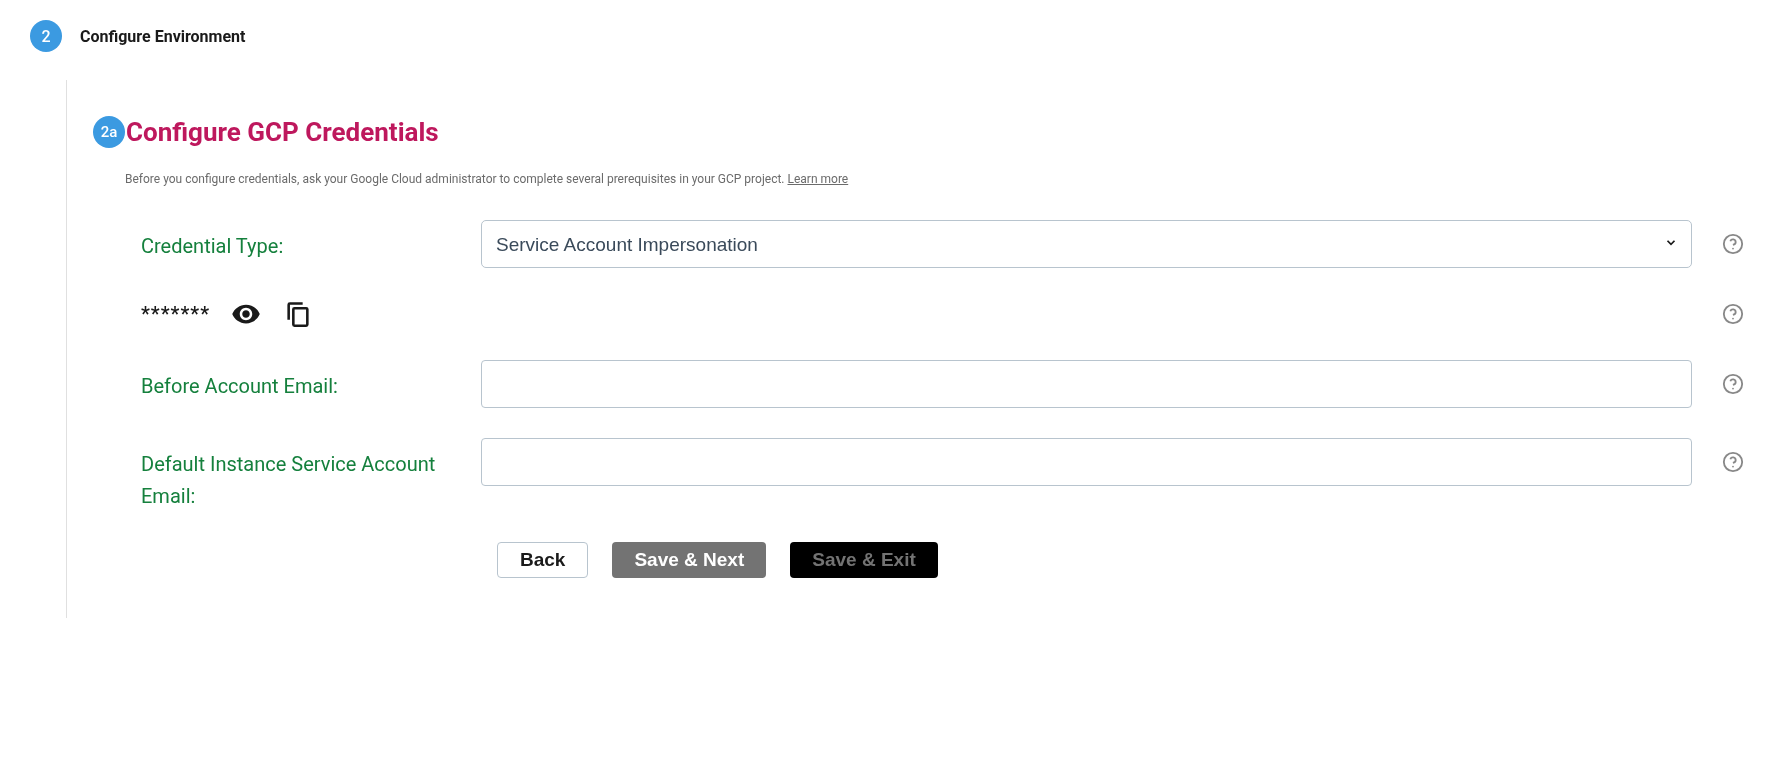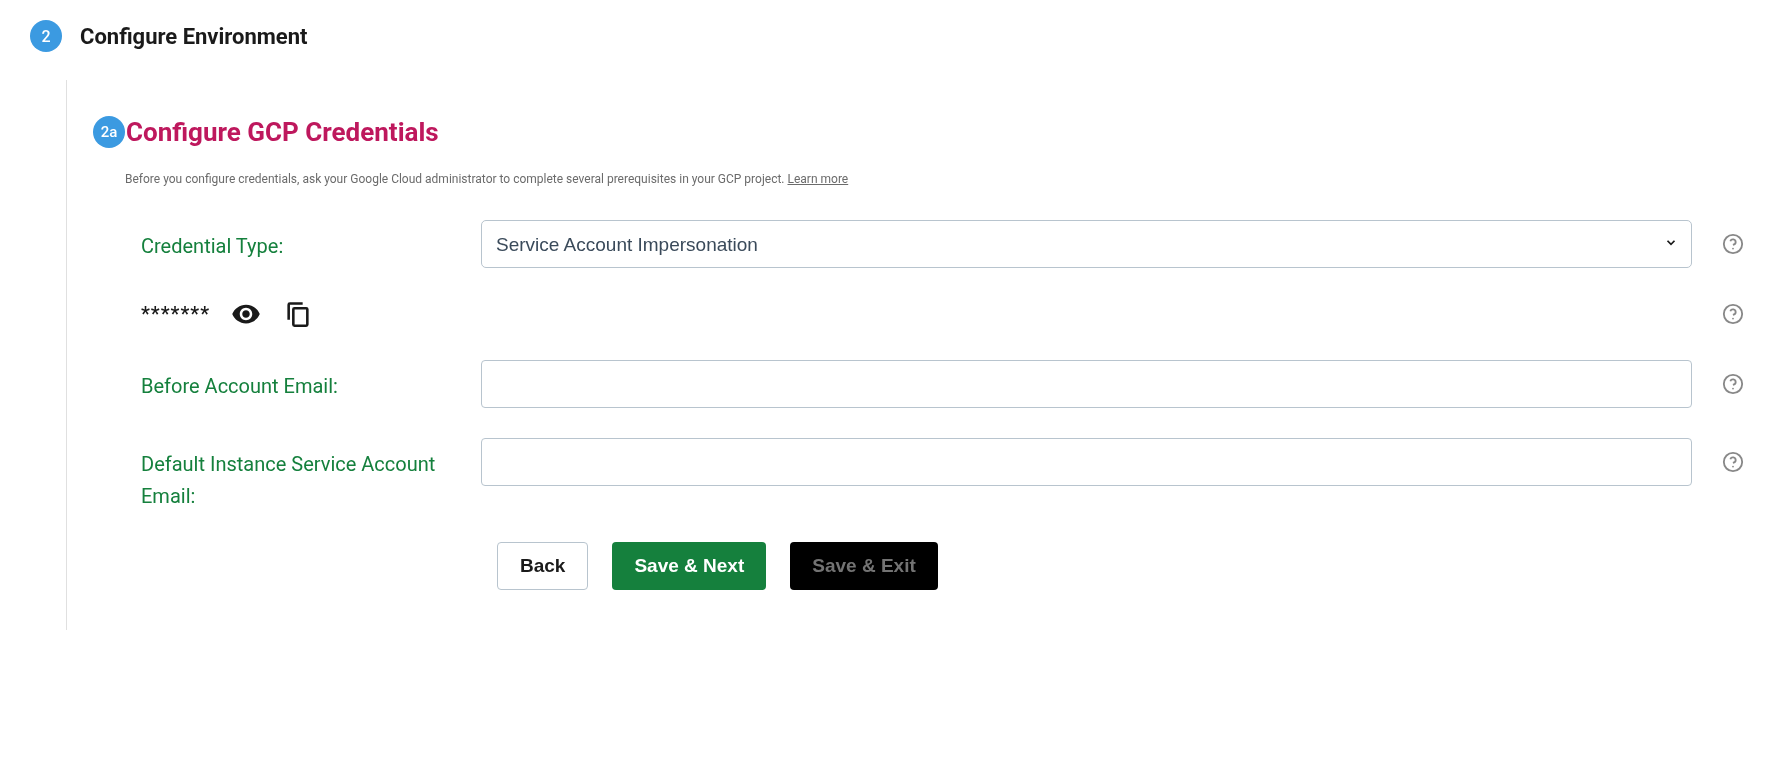--- a/index.html
+++ b/index.html
@@ -26,21 +26,21 @@
       background: #3b9ae1;
       color: #fff;
       display: flex;
       align-items: center;
       justify-content: center;
       font-size: 16px;
       font-weight: 500;
       flex-shrink: 0;
     }
     .step-title {
-      font-size: 22px;
+      font-size: 16px;
       font-weight: 700;
       color: #1a1a1a;
     }
     .substep-container {
       margin-left: 36px;
       border-left: 1px solid #e0e0e0;
       padding-left: 58px;
       padding-top: 36px;
       padding-bottom: 40px;
     }
@@ -172,38 +172,38 @@
     .spacer {
       flex: 1;
     }
     .button-row {
       display: flex;
       gap: 24px;
       margin-left: 356px;
       margin-top: 10px;
     }
     .btn {
-      height: 48px;
+      height: 36px;
       padding: 0 22px;
       font-size: 19px;
       font-weight: 600;
       border-radius: 4px;
       cursor: pointer;
       display: inline-flex;
       align-items: center;
       justify-content: center;
       border: none;
     }
     .btn-outline {
       background: #fff;
       color: #1a1a1a;
       border: 1px solid #b8c4ce;
     }
     .btn-primary {
-      background: #15803d;
+      background: #737373;
       color: #fff;
     }
     .btn-dark {
       background: #000;
       color: #737373;
     }
   </style>
 </head>
 <body>
 

